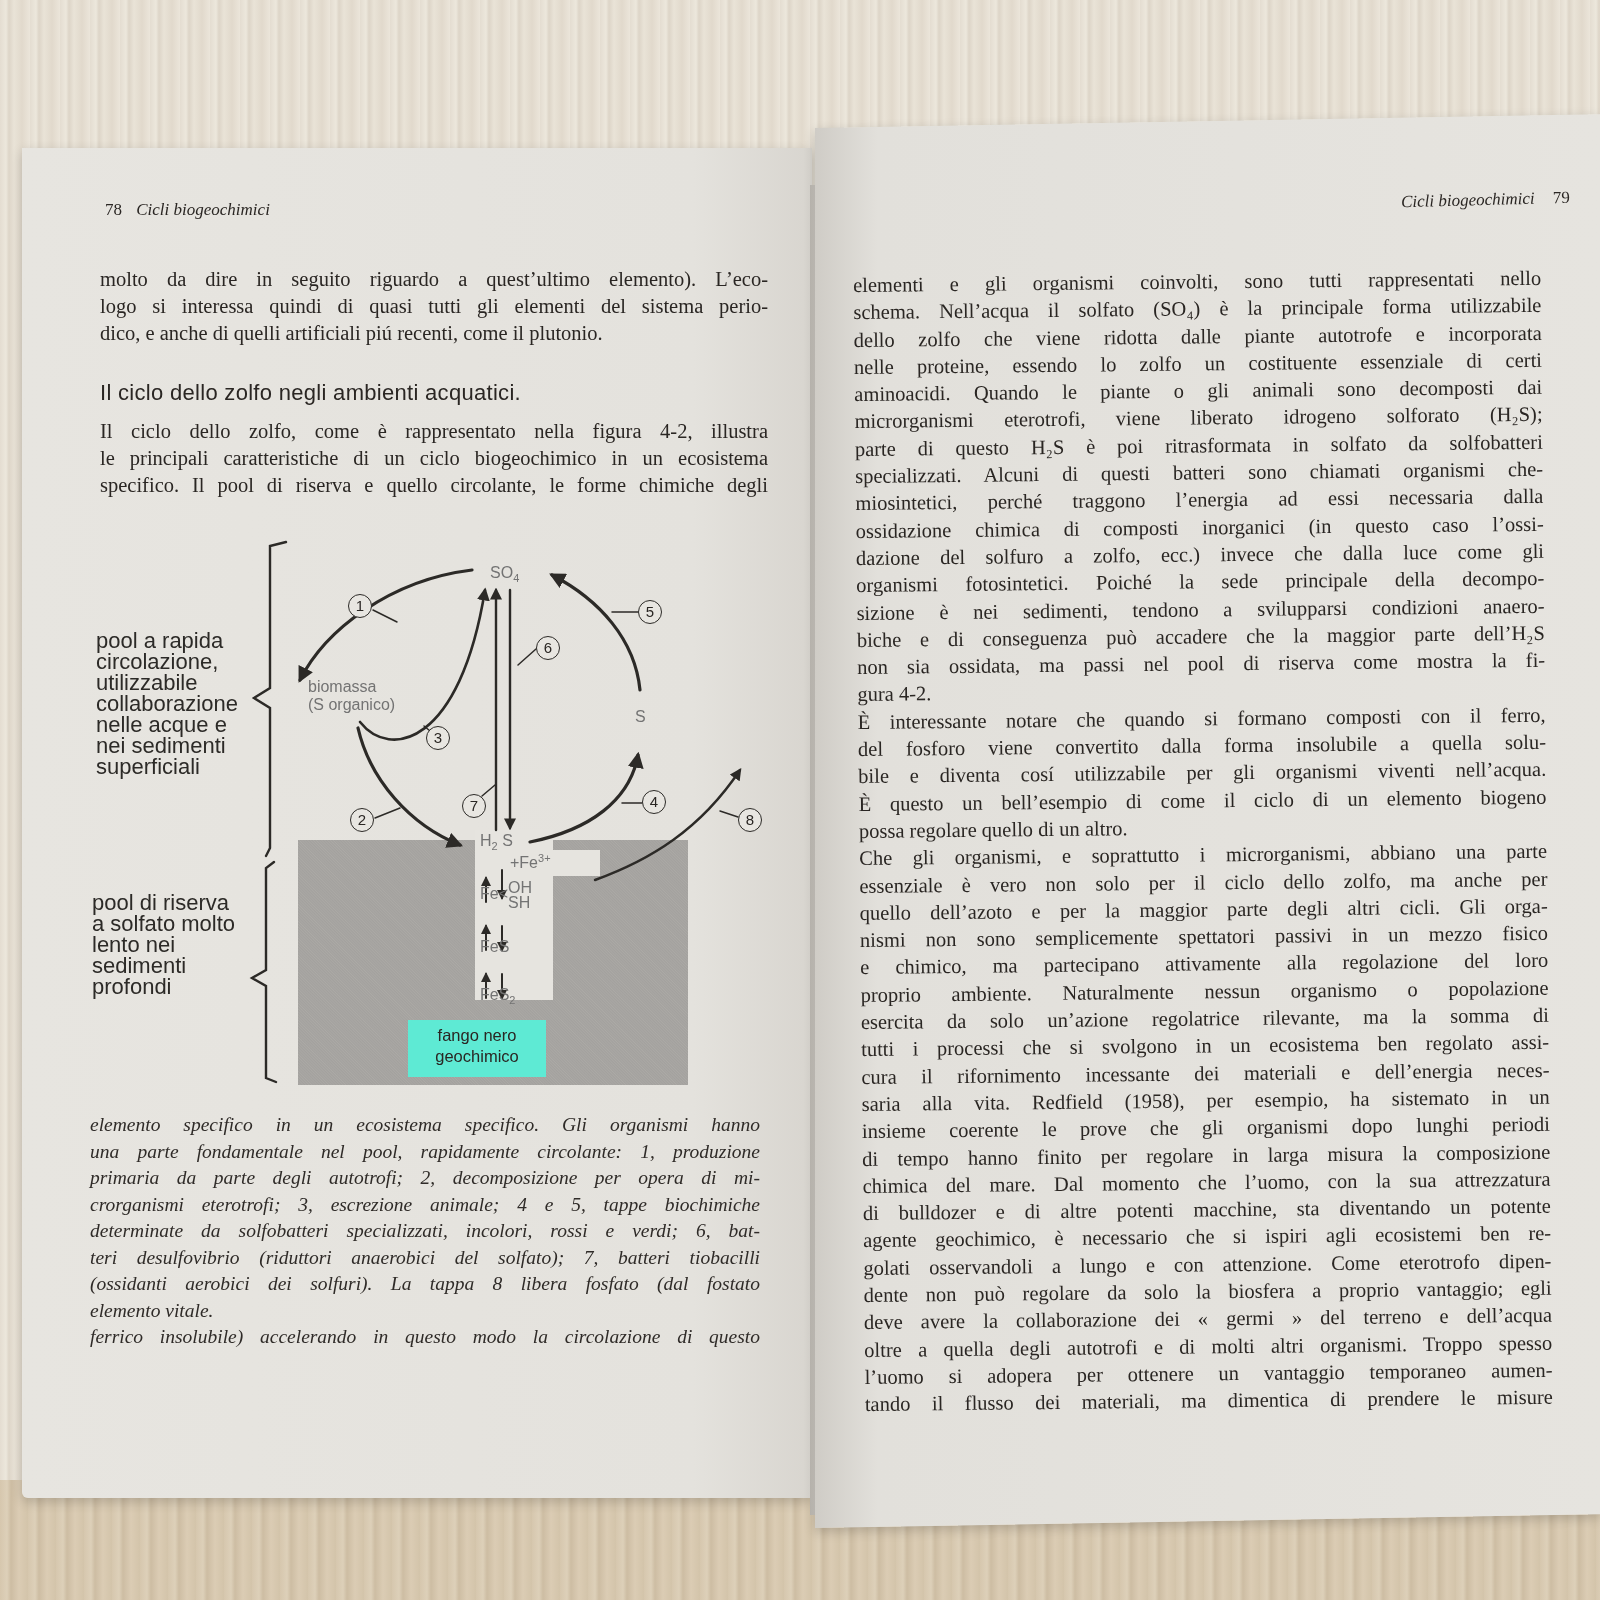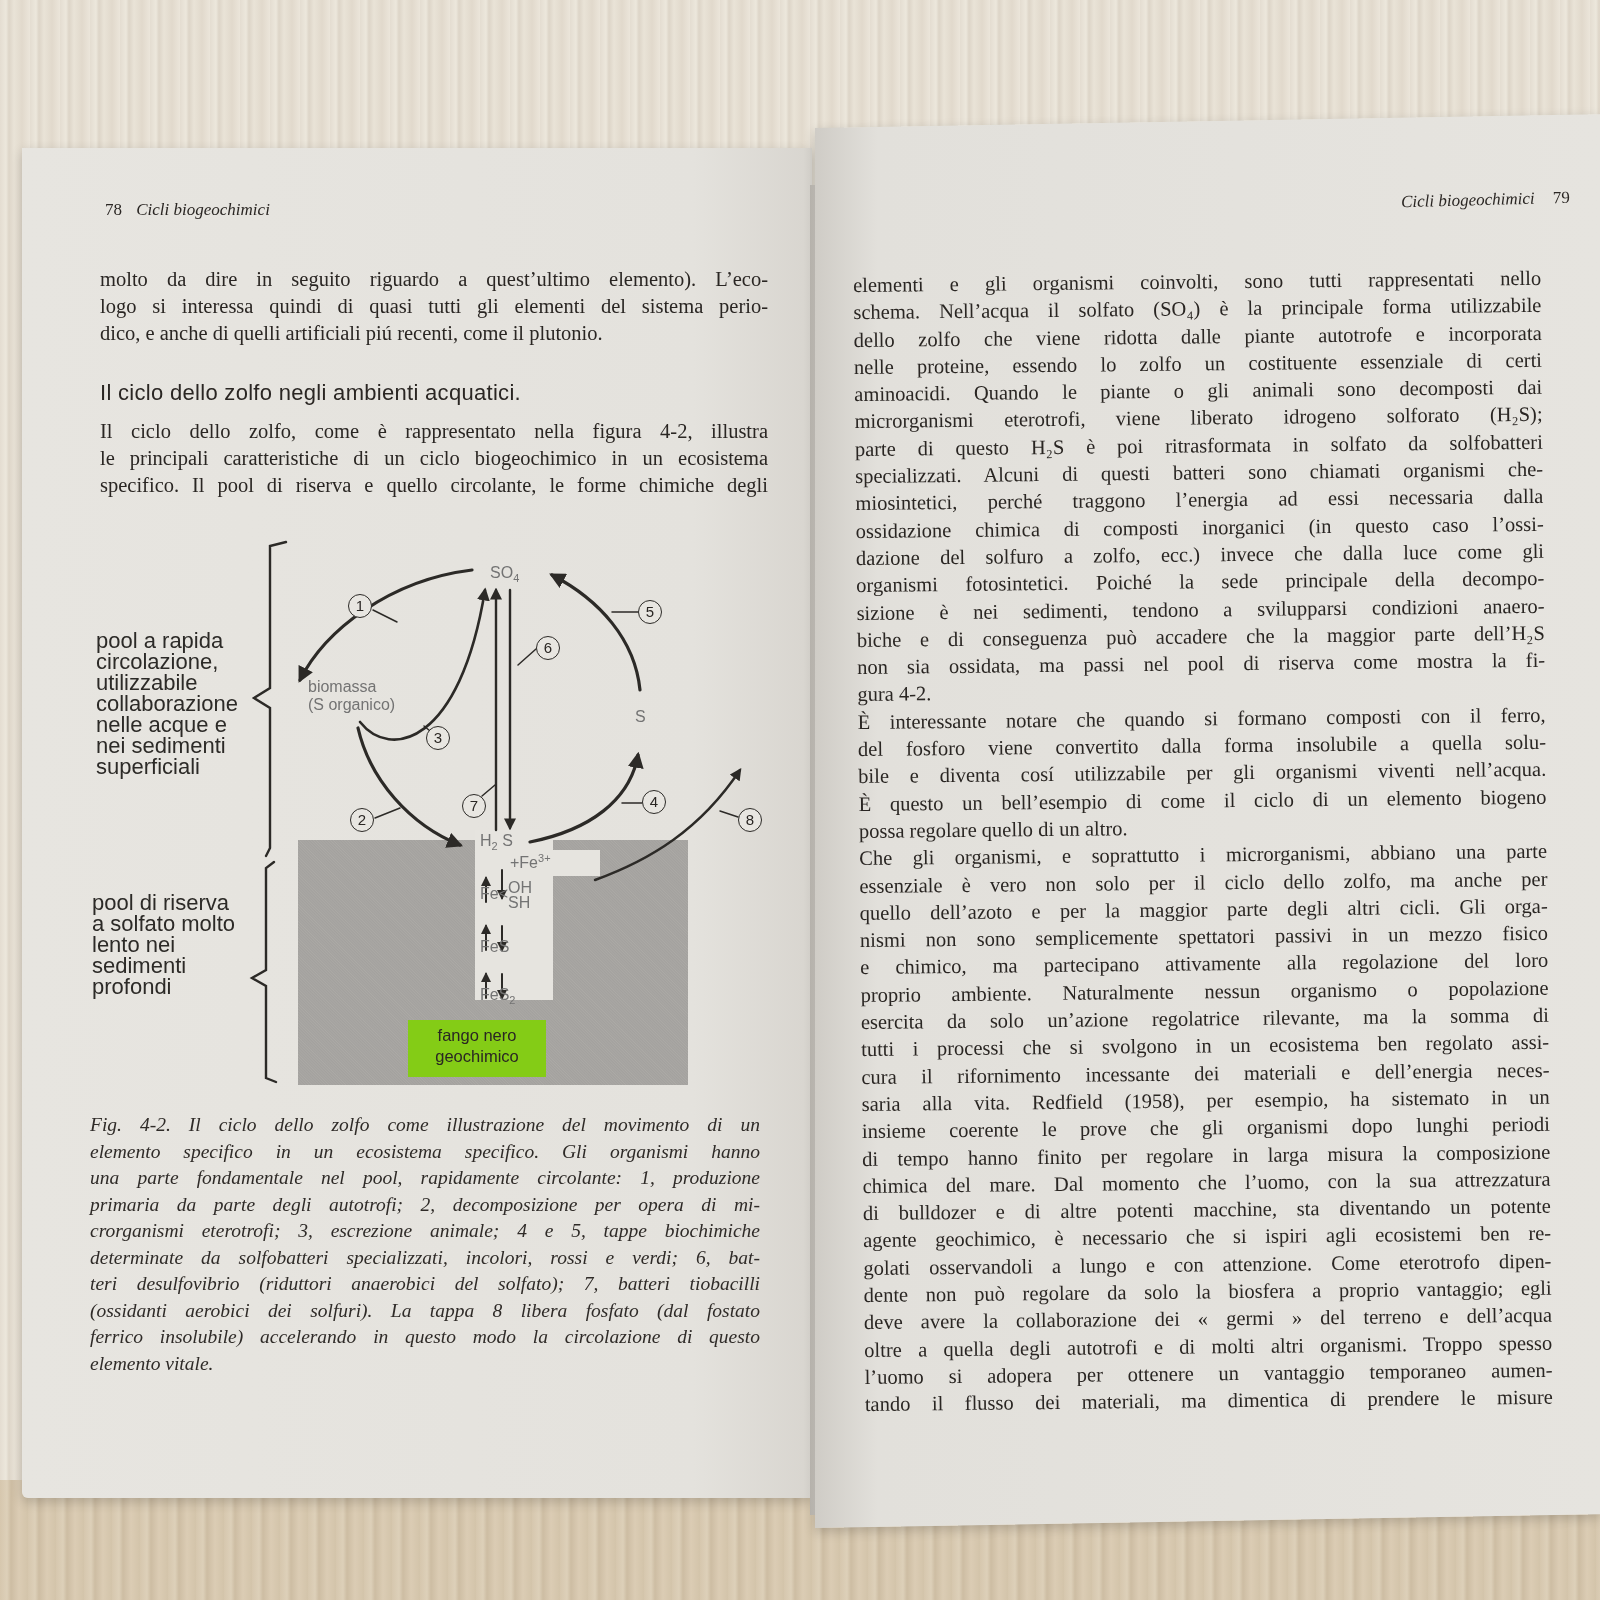--- a/index.html
+++ b/index.html
@@ -57,21 +57,21 @@
   .bl-bottom { left: 2px; top: 362px; }
   .sediment {
     position: absolute; left: 208px; top: 310px; width: 390px; height: 245px;
     background: repeating-linear-gradient(45deg, #a8a6a3 0px, #a3a19e 1px, #acaaa6 2px);
   }
   .chem-column {
     position: absolute; left: 385px; top: 300px; width: 78px; height: 170px; background: #e6e4df;
   }
   .fe3-box { position: absolute; left: 432px; top: 320px; width: 78px; height: 26px; background: #e6e4df; }
   .mud-box {
-    position: absolute; left: 318px; top: 490px; width: 138px; height: 52px; background: #84cc16;
+    position: absolute; left: 318px; top: 490px; width: 138px; height: 52px; background: #5eead4;
     font-family: "Liberation Sans", "DejaVu Sans", sans-serif; font-size: 16.5px; line-height: 21px; text-align: center;
     padding-top: 5px;
   }
   .chem {
     position: absolute; font-family: "Liberation Sans", "DejaVu Sans", sans-serif; font-size: 16px; color: #737373;
   }
   .chem sub { font-size: 11px; }
   .chem sup { font-size: 11px; }
   .circle-num {
     position: absolute; width: 22px; height: 22px; border: 1.6px solid #2c2a27; border-radius: 50%;
@@ -205,30 +205,29 @@
   <div class="circle-num" style="left:260px; top:278px;">2</div>
   <div class="circle-num" style="left:336px; top:196px;">3</div>
   <div class="circle-num" style="left:552px; top:260px;">4</div>
   <div class="circle-num" style="left:548px; top:70px;">5</div>
   <div class="circle-num" style="left:446px; top:106px;">6</div>
   <div class="circle-num" style="left:372px; top:264px;">7</div>
   <div class="circle-num" style="left:648px; top:278px;">8</div>
 </div>
 
 <div class="caption">
-  <span class="line">Fig. 4-2. Il ciclo dello zolfo come illustrazione del movimento di un</span>
   <span class="line">elemento specifico in un ecosistema specifico. Gli organismi hanno</span>
   <span class="line">una parte fondamentale nel pool, rapidamente circolante: 1, produzione</span>
   <span class="line">primaria da parte degli autotrofi; 2, decomposizione per opera di mi-</span>
   <span class="line">crorganismi eterotrofi; 3, escrezione animale; 4 e 5, tappe biochimiche</span>
   <span class="line">determinate da solfobatteri specializzati, incolori, rossi e verdi; 6, bat-</span>
   <span class="line">teri desulfovibrio (riduttori anaerobici del solfato); 7, batteri tiobacilli</span>
   <span class="line">(ossidanti aerobici dei solfuri). La tappa 8 libera fosfato (dal fostato</span>
+  <span class="line last">elemento vitale.</span>
   <span class="line">ferrico insolubile) accelerando in questo modo la circolazione di questo</span>
-  <span class="line last">elemento vitale.</span>
 </div>
 
 <div class="page page-right"></div>
 
 <div class="running-head rh-right">
   <span class="title">Cicli biogeochimici</span>
   <span class="num">79</span>
 </div>
 
 <div class="tb-right">

